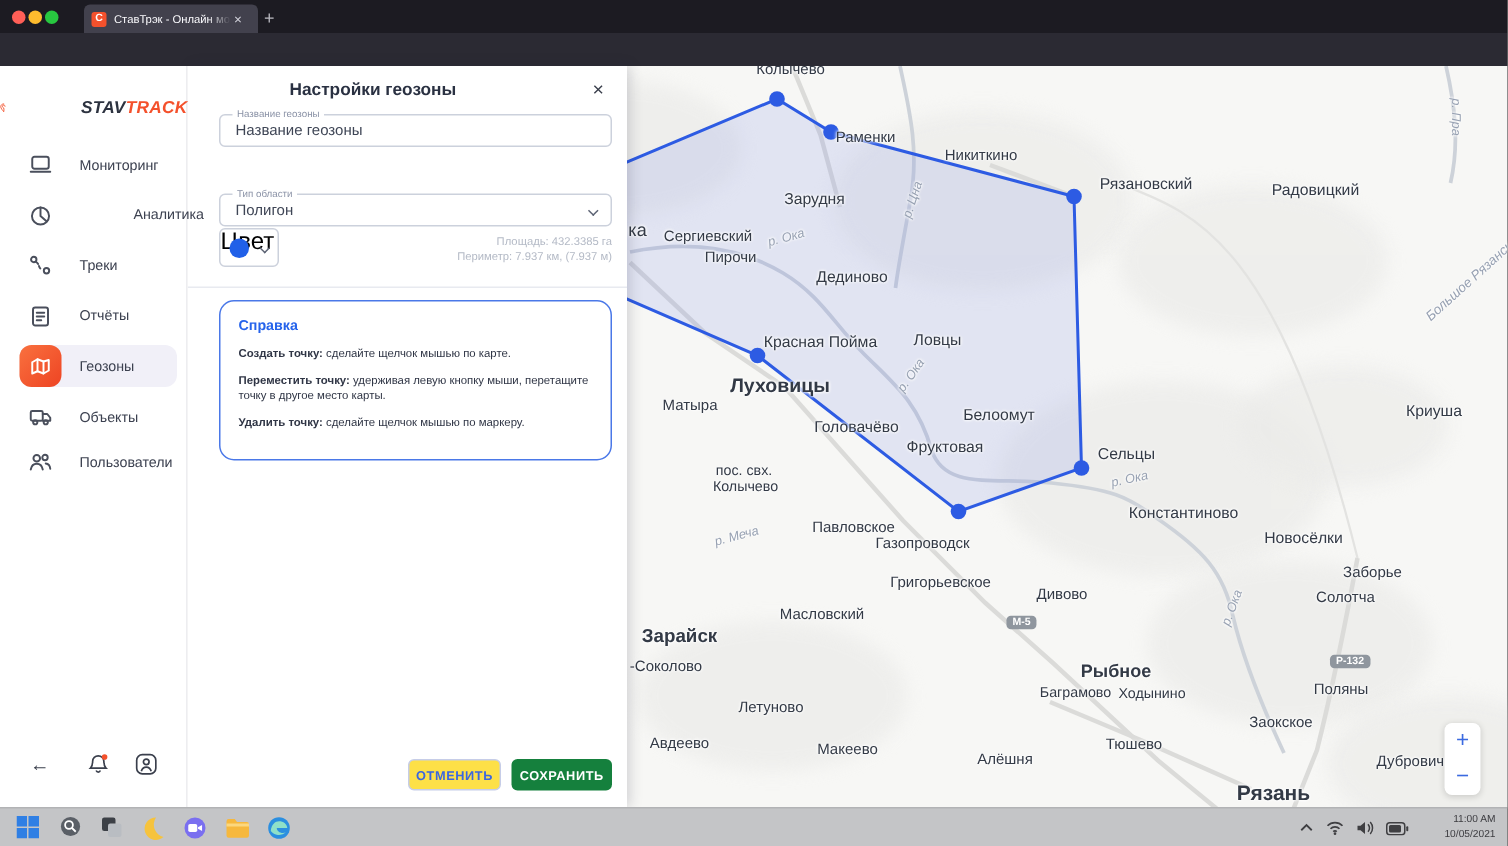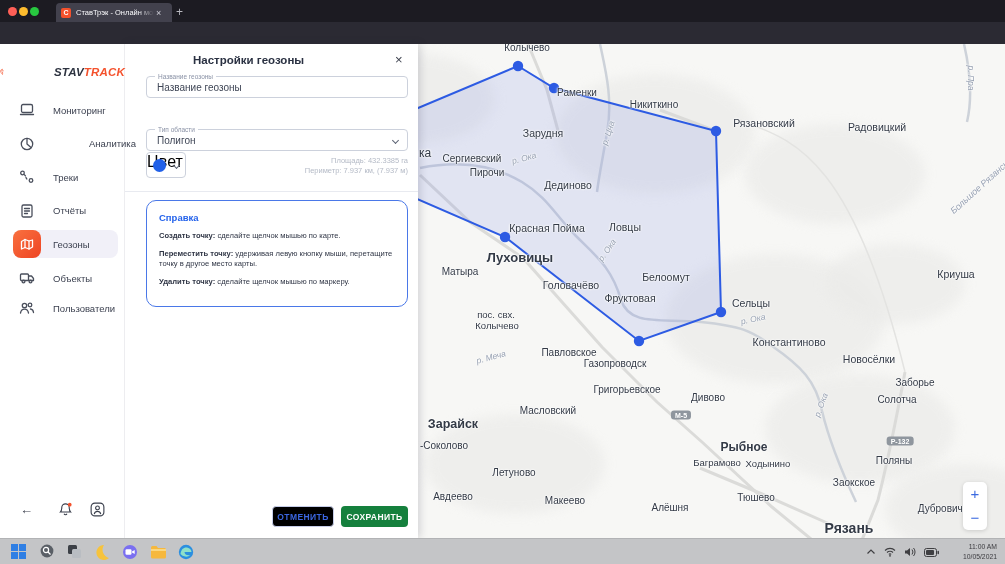--- a/index.html
+++ b/index.html
@@ -55,21 +55,21 @@
   #color-dot { position:absolute; left:6px; top:6px; width:13px; height:13px; border-radius:50%; }
   #color-box .caret { right:6px; top:10px; }
   .metric { right:10px; text-align:right; font-size:7.5px; color:#b4bac6; width:150px; }
   #divider { left:0; top:147px; width:293px; height:1px; background:#e8eaf0; }
   #helpbox { left:21px; top:156px; width:262px; border:1px solid #4a78e8; border-radius:10px; padding:11px 12px; }
   #help-title { font-size:9.5px; font-weight:700; color:#2563eb; margin-bottom:8px; }
   .help-p { font-size:7.6px; color:#2f3545; line-height:1.4; margin-bottom:7px; }
   .help-p b { font-weight:700; }
   .pbtn { top:462px; height:21px; border-radius:4px; font-size:8.5px; font-weight:700;
     letter-spacing:.4px; display:flex; align-items:center; justify-content:center; }
-  #btn-cancel { left:147px; width:62px; background:#000000; border:1px solid #c6cde8; color:#3b66e0; }
+  #btn-cancel { left:147px; width:62px; background:#fde047; border:1px solid #c6cde8; color:#3b66e0; }
   #btn-save { left:216px; width:67px; background:#15803d; color:#fff; }
 
   
   #map { left:125px; top:44px; width:880px; height:494px; background:#f7f7f5; overflow:hidden; }
   .blob { position:absolute; background:#ebebe9; border-radius:50%; }
   #mapsvg { position:absolute; left:0; top:0; }
   .map-label { position:absolute; white-space:nowrap; color:#333a46;
     text-shadow:0 0 2px #fff,0 0 2px #fff,0 0 3px #fff; transform:translate(-50%,-50%); }
   .map-label.river { color:#97a1b2; font-style:italic; }
   .road-badge { position:absolute; transform:translate(-50%,-50%); background:#8f969e; color:#fff;

